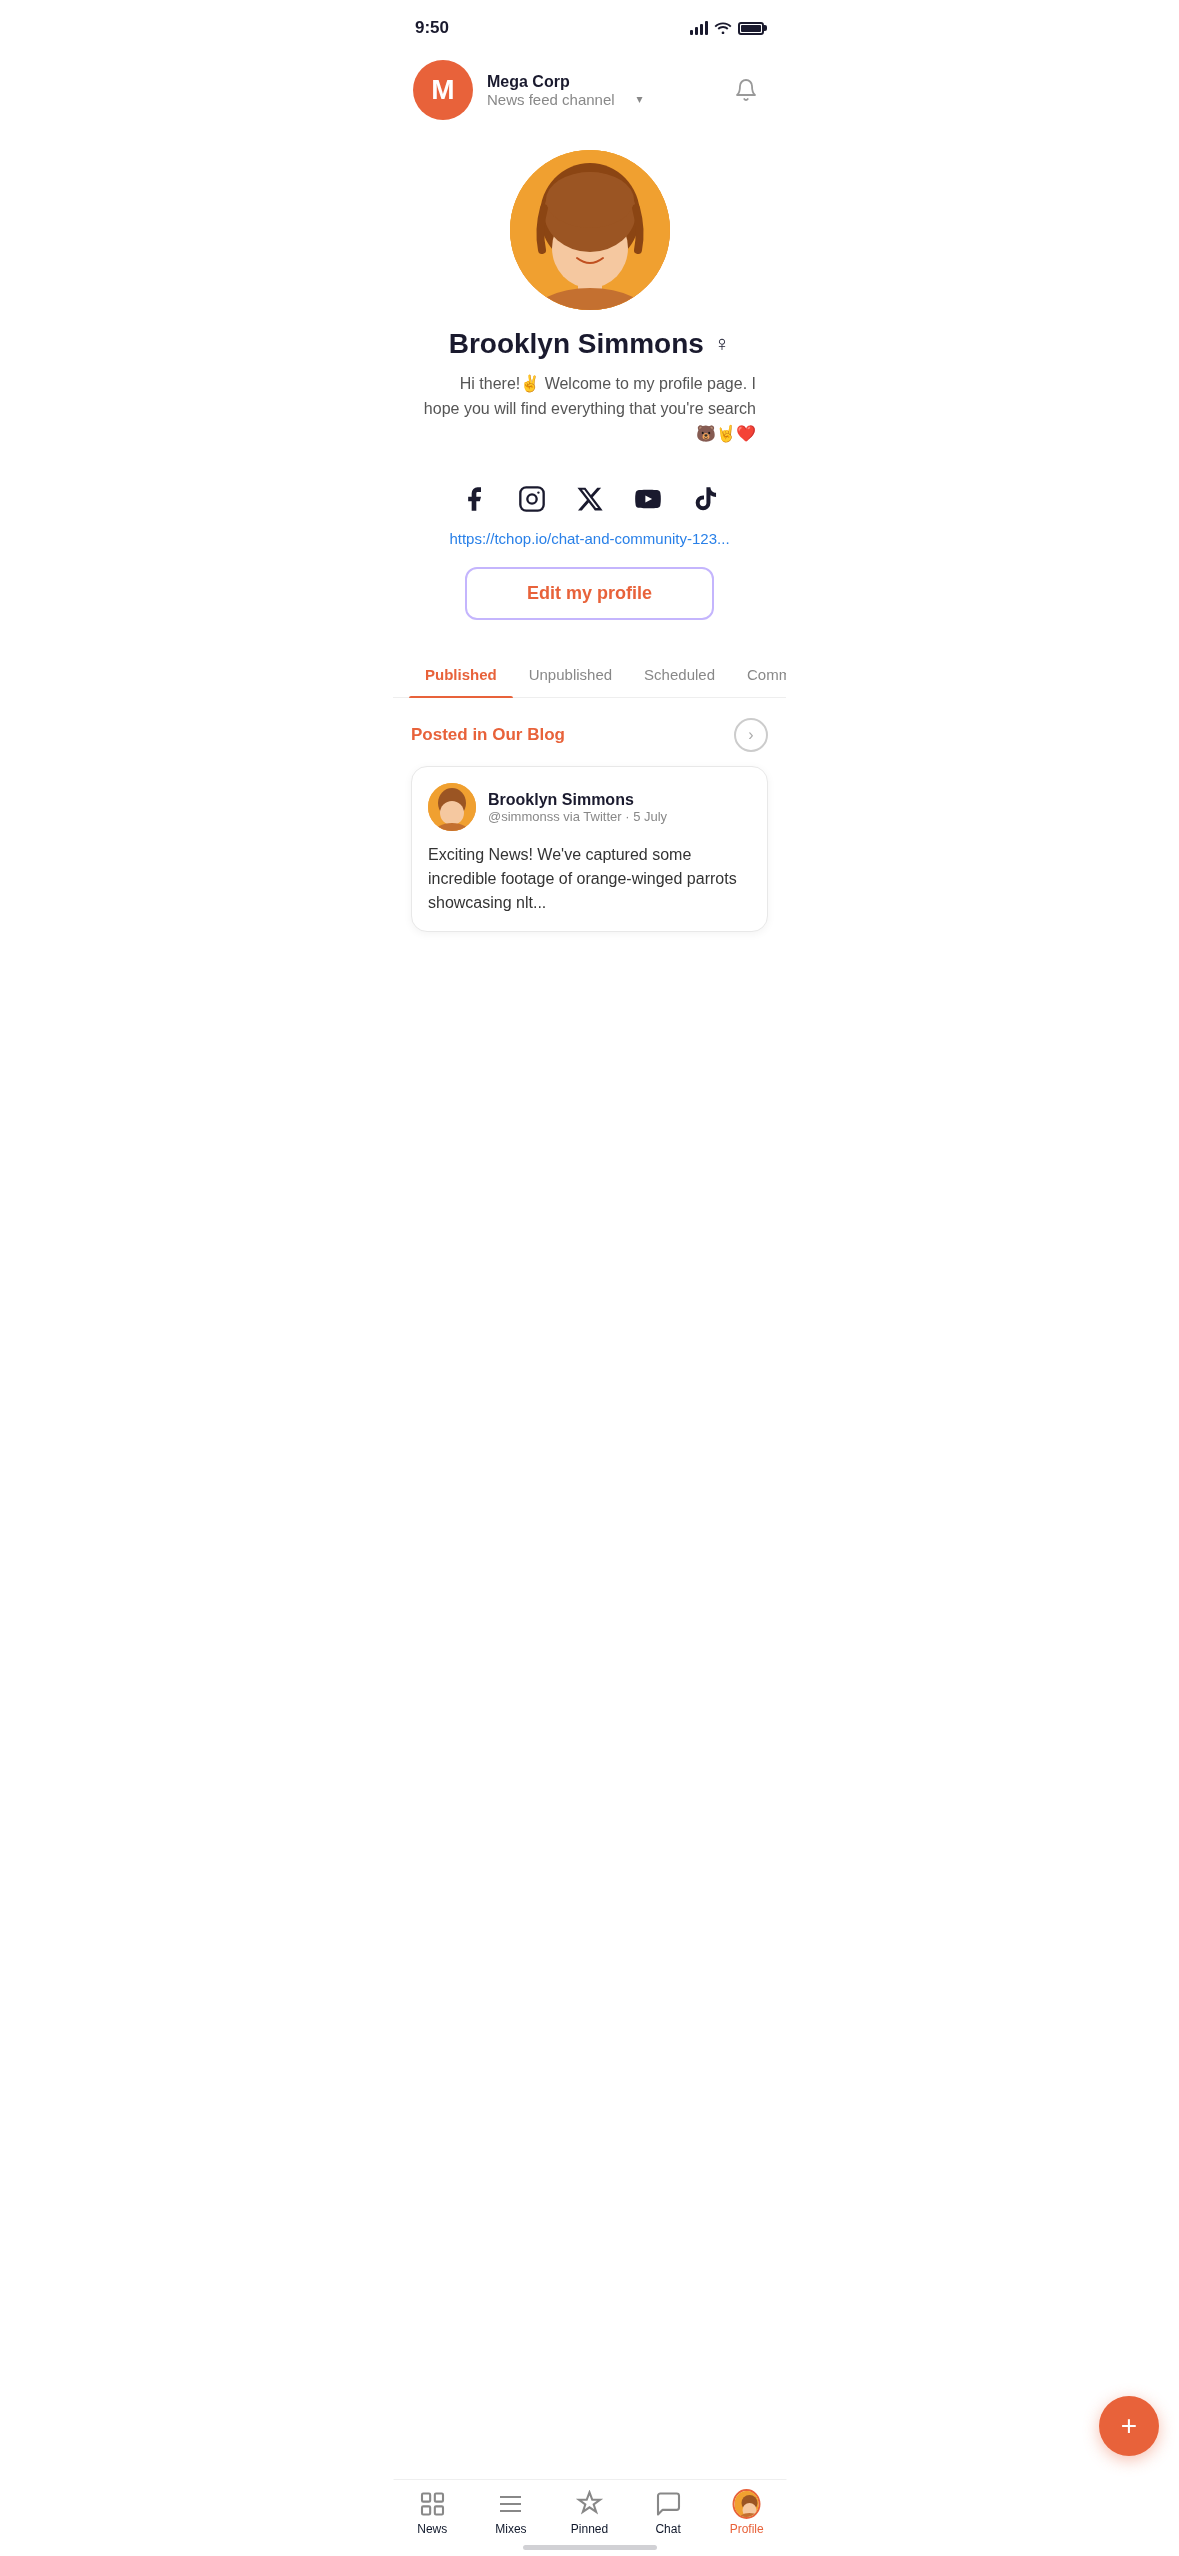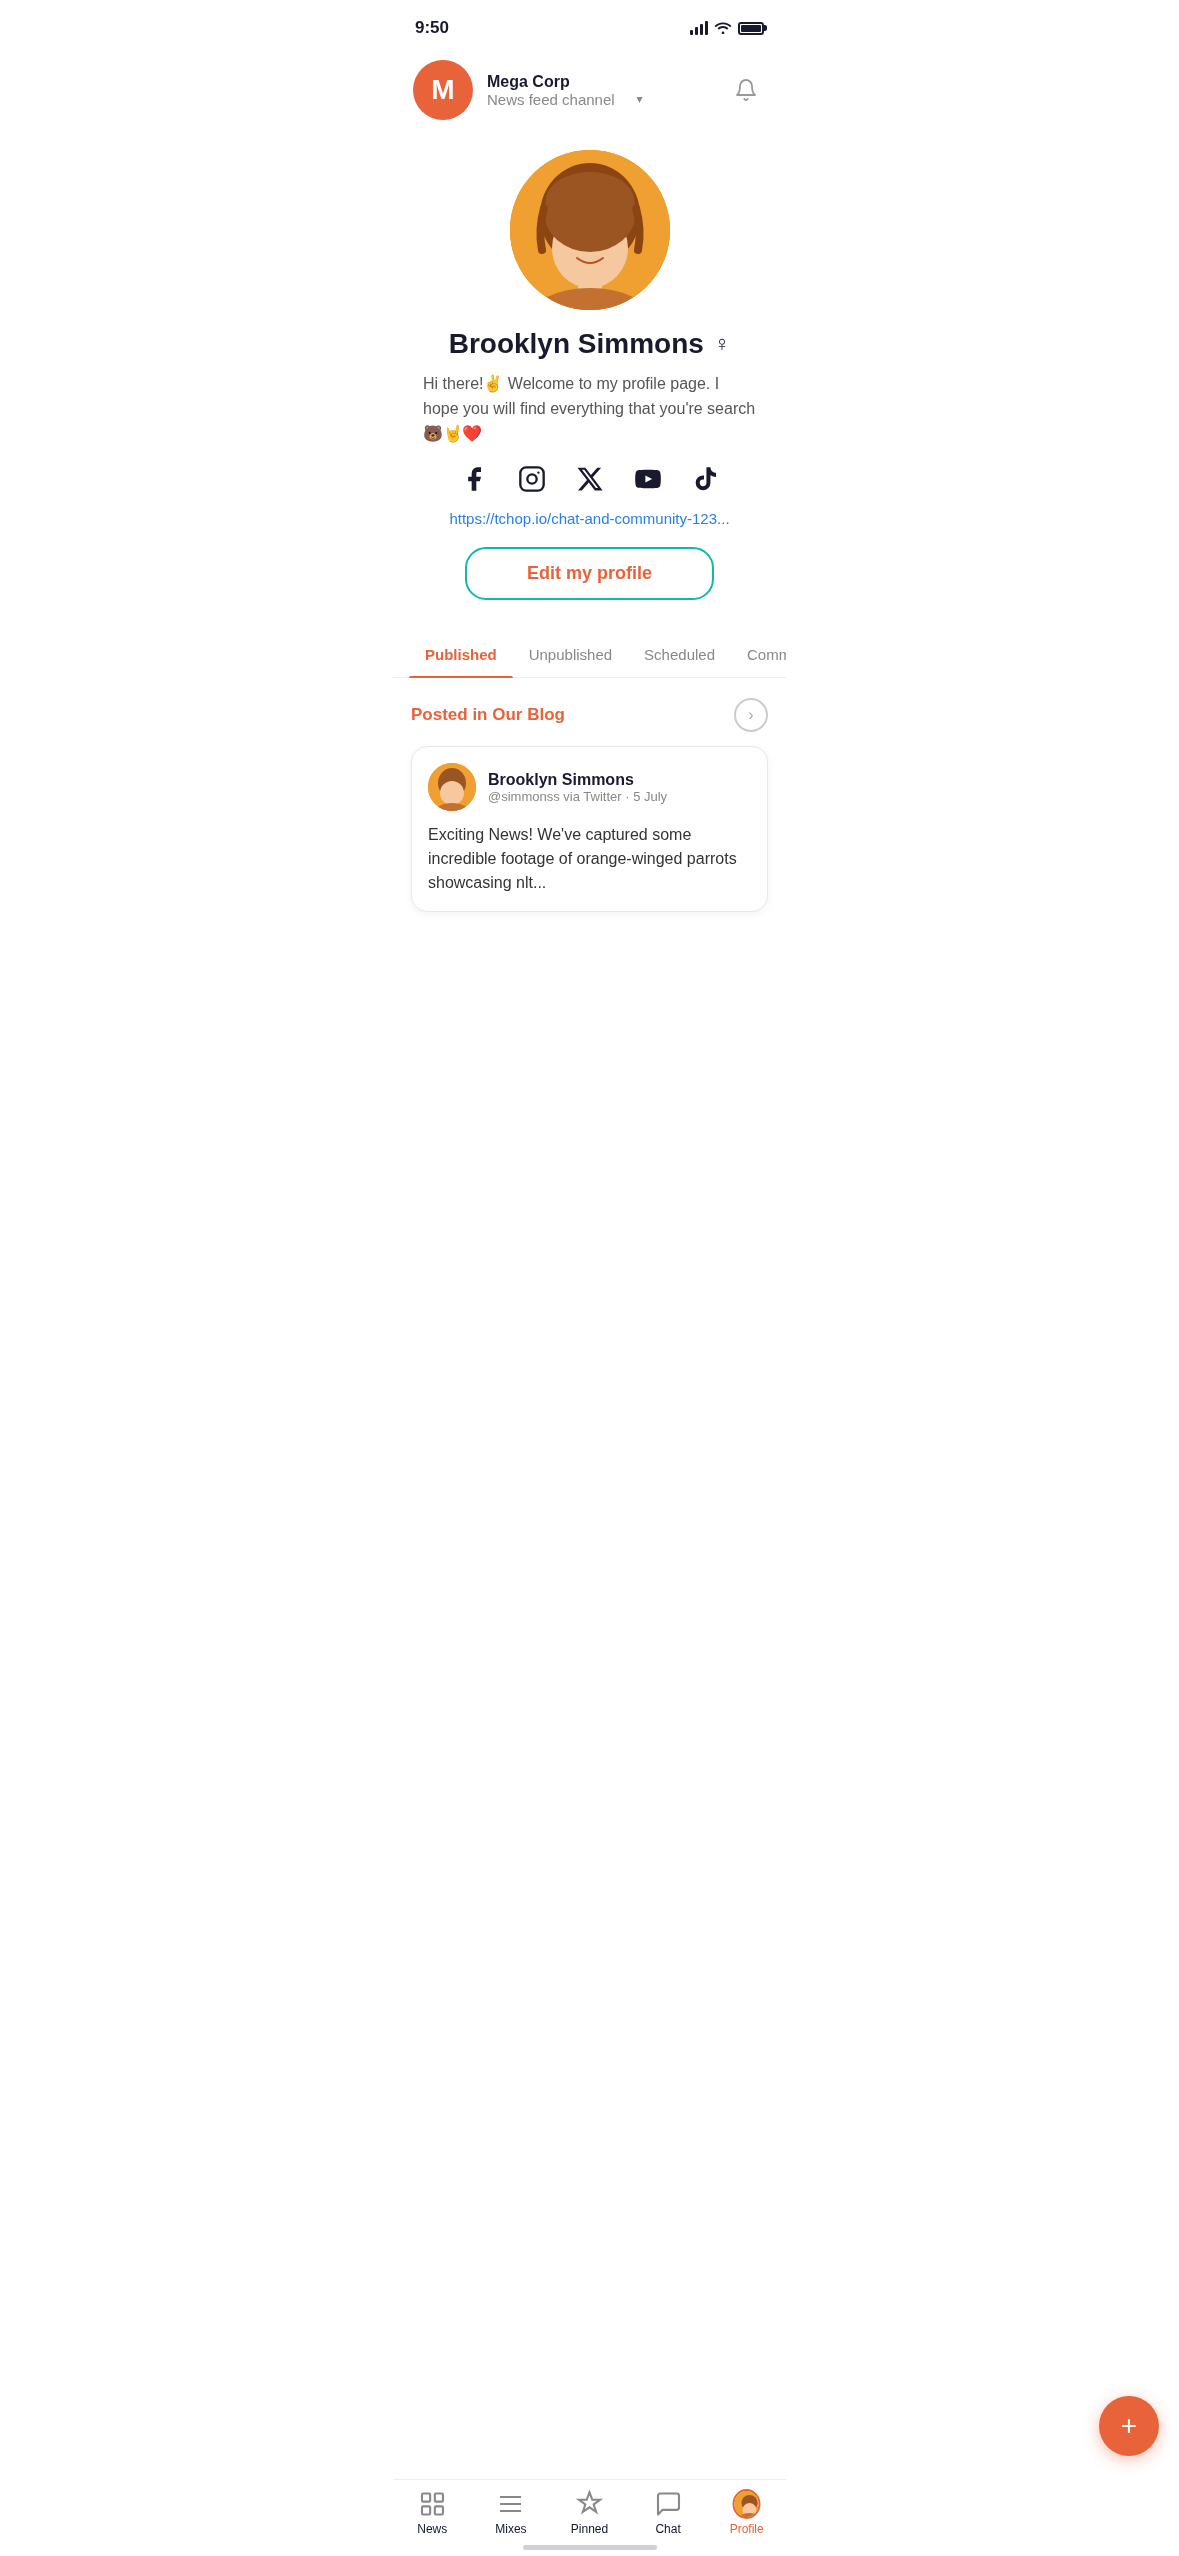--- a/index.html
+++ b/index.html
@@ -164,23 +164,23 @@
       gap: 10px;
       margin-bottom: 12px;
     }
     .gender-icon {
       font-size: 22px;
       color: #1a1a2e;
     }
     .profile-bio {
       font-size: 16px;
       color: #555;
-      text-align: left;
+      text-align: right;
       line-height: 1.55;
-      margin-bottom: 16px;
+      margin-bottom: 36px;
     }
     .social-links {
       display: flex;
       gap: 24px;
       align-items: center;
       margin-bottom: 14px;
     }
     .social-icon {
       width: 34px;
       height: 34px;
@@ -194,27 +194,27 @@
       height: 28px;
     }
     .profile-link {
       color: #2980e8;
       font-size: 15px;
       text-decoration: none;
       margin-bottom: 20px;
       cursor: pointer;
     }
     .edit-profile-btn {
-      border: 2px solid #14b8a6;
+      border: 2px solid #c4b5fd;
       background: #fff;
       color: #e8623a;
       font-size: 18px;
       font-weight: 600;
       padding: 14px 60px;
-      border-radius: 21px;
+      border-radius: 12px;
       cursor: pointer;
       margin-bottom: 6px;
     }
 
     
     .tabs-container {
       border-bottom: 1px solid #eee;
       display: flex;
       padding: 0 16px;
       margin-top: 16px;

